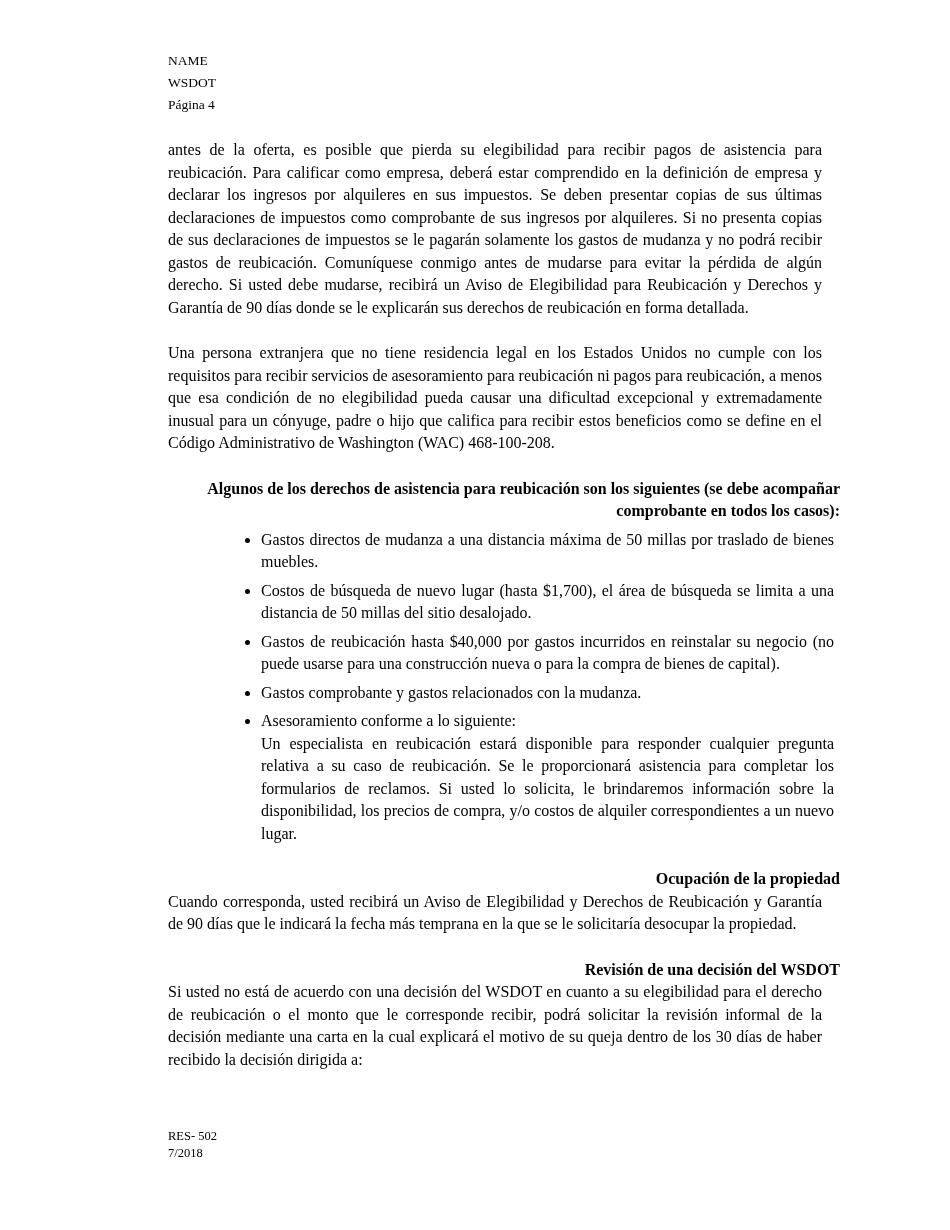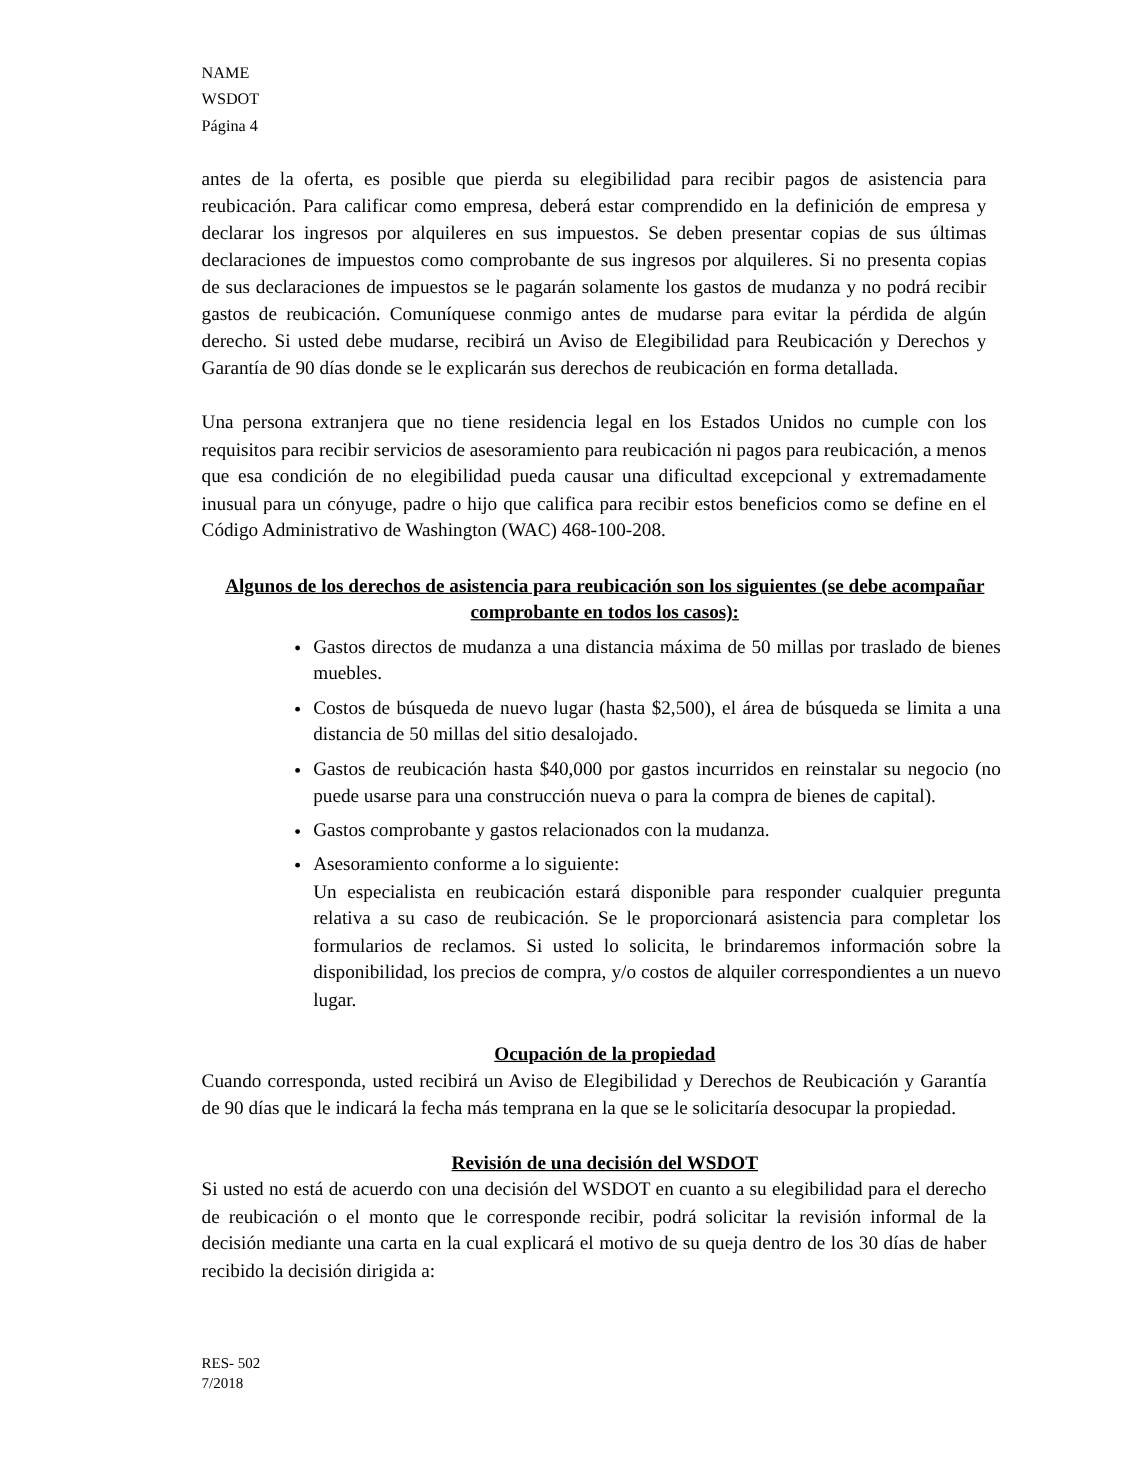--- a/index.html
+++ b/index.html
@@ -30,22 +30,21 @@
     margin: 23px 18px 0 0;
     text-align: justify;
   }
   .para.tight {
     margin-top: 0;
   }
   .heading {
     margin: 23px 0 0 0;
     font-size: 16px;
     font-weight: bold;
-    text-decoration: underline;
-    text-align: center;
+    text-align: right;
   }
   ul.bullets {
     margin: 0;
     padding: 0 0 0 87px;
     list-style: disc outside;
   }
   ul.bullets li {
     text-align: justify;
     margin: 6px;
     padding: 0;
@@ -78,21 +77,21 @@
 
     <p class="para">Una persona extranjera que no tiene residencia legal en los Estados Unidos no cumple con los requisitos para recibir servicios de asesoramiento para reubicación ni pagos para reubicación, a menos que esa condición de no elegibilidad pueda causar una dificultad excepcional y extremadamente inusual para un cónyuge, padre o hijo que califica para recibir estos beneficios como se define en el Código Administrativo de Washington (WAC) 468-100-208.</p>
 
     <div class="heading">Algunos de los derechos de asistencia para reubicación son los siguientes (se debe acompañar comprobante en todos los casos):</div>
 
     <ul class="bullets">
       <li>
         <span>Gastos directos de mudanza a una distancia máxima de 50 millas por traslado de bienes muebles.</span>
       </li>
       <li>
-        <span>Costos de búsqueda de nuevo lugar (hasta $2,500), el área de búsqueda se limita a una distancia de 50 millas del sitio desalojado.</span>
+        <span>Costos de búsqueda de nuevo lugar (hasta $1,700), el área de búsqueda se limita a una distancia de 50 millas del sitio desalojado.</span>
       </li>
       <li>
         <span>Gastos de reubicación hasta $40,000 por gastos incurridos en reinstalar su negocio (no puede usarse para una construcción nueva o para la compra de bienes de capital).</span>
       </li>
       <li>
         <span>Gastos comprobante y gastos relacionados con la mudanza.</span>
       </li>
       <li>
         <span>Asesoramiento conforme a lo siguiente:</span>
         <div class="detail">Un especialista en reubicación estará disponible para responder cualquier pregunta relativa a su caso de reubicación. Se le proporcionará asistencia para completar los formularios de reclamos. Si usted lo solicita, le brindaremos información sobre la disponibilidad, los precios de compra, y/o costos de alquiler correspondientes a un nuevo lugar.</div>

